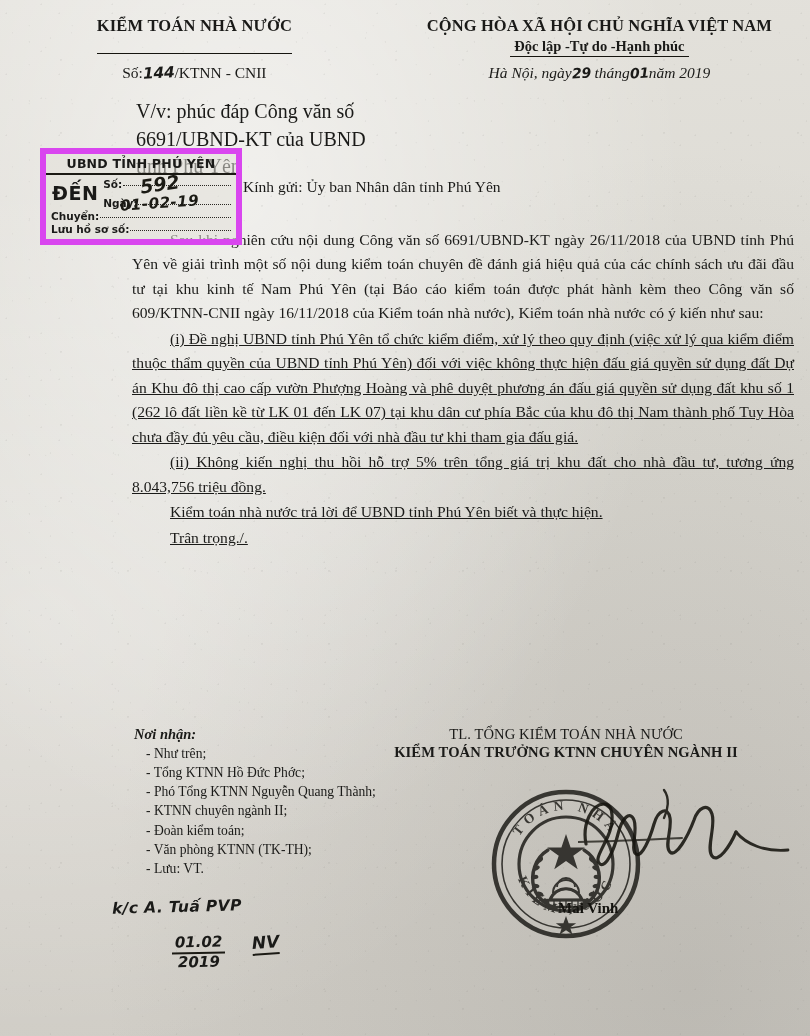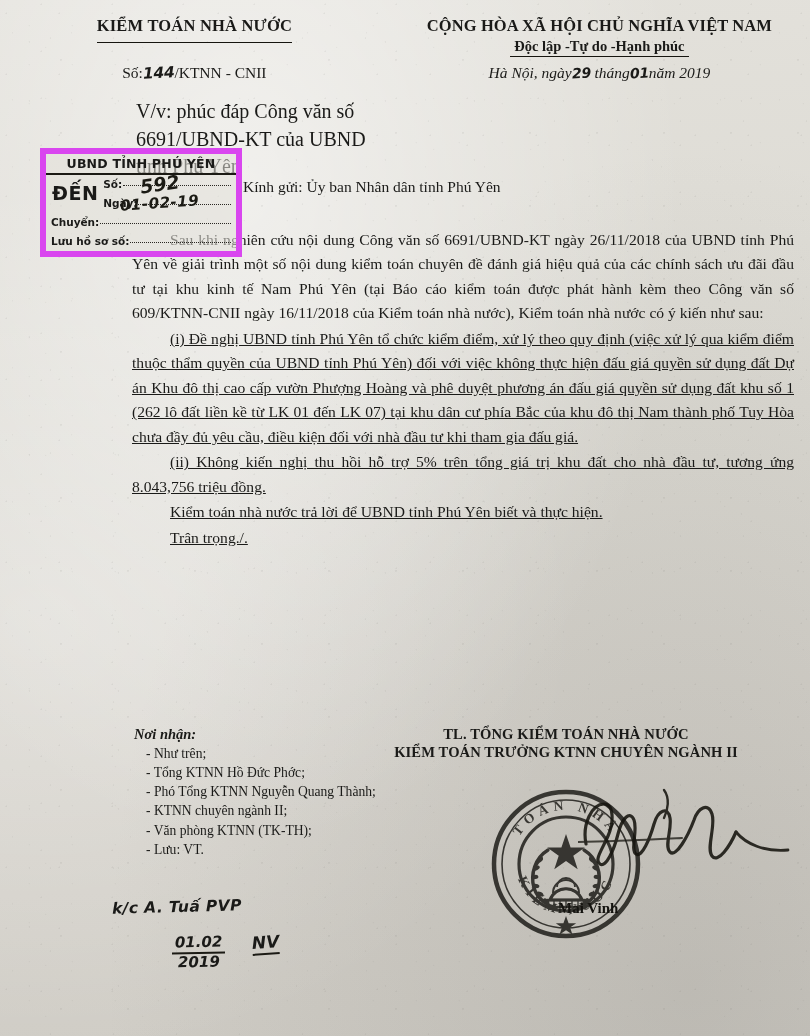--- a/index.html
+++ b/index.html
@@ -46,21 +46,21 @@
   .layer { position: absolute; z-index: 3; }
 
   
   #header { left: 0; top: 16px; width: 810px; display: flex; z-index: 4; }
   .hdr-left { width: 48%; text-align: center; }
   .hdr-right { width: 52%; text-align: center; }
   .org-name {
     font-size: 16.5px; font-weight: 700; letter-spacing: .2px;
     text-transform: uppercase; white-space: nowrap;
   }
-  .org-name .ul { border-bottom: 1.6px solid #16150f; padding-bottom: 7px; }
+  .org-name .ul { border-bottom: 1.6px solid #16150f; padding-bottom: 18px; }
   .nation {
     font-size: 16.5px; font-weight: 700; letter-spacing: .1px;
     text-transform: uppercase; white-space: nowrap;
   }
   .motto {
     font-size: 14.5px; font-weight: 700; margin-top: 2px;
     display: inline-block; border-bottom: 1.6px solid #16150f;
     padding: 0 4px 1px 4px; white-space: nowrap;
   }
   #docnum-row { left: 0; top: 64px; width: 810px; display: flex; z-index: 4; }
@@ -94,21 +94,21 @@
   .stamp-main { display: flex; align-items: flex-start; }
   .stamp-den {
     font-size: 19px; font-weight: 700; letter-spacing: .5px;
     padding: 5px 5px 0 1px;
   }
   .stamp-fields { flex: 1; padding-top: 1px; }
   .stamp-line { font-size: 10.5px; font-weight: 700; display: flex; align-items: baseline; white-space: nowrap; }
   .stamp-line .lab { }
   .stamp-line .dots { flex: 1; border-bottom: 1.5px dotted #2a2823; margin-left: 1px; position: relative; top: -2px; }
   .stamp-row2 { margin-top: 7px; }
-  .stamp-row3 { margin-top: 7px; }
+  .stamp-row3 { margin-top: 1px; }
   .stamp-hw {
     position: absolute;
     font-family: "DejaVu Sans", sans-serif;
     font-weight: 700; font-style: italic; color: #1b1a14;
   }
   #stamp-hw-so { left: 94px; top: -2px; font-size: 19px; transform: rotate(-8deg); }
   #stamp-hw-date { left: 74px; top: 19px; font-size: 15px; transform: rotate(-4deg); letter-spacing: .5px; }
 
   
   #kinh-gui { left: 243px; top: 178px; font-size: 15.5px; z-index: 4; white-space: nowrap; }
@@ -125,21 +125,21 @@
   }
   #body p + p { margin-top: 1px; text-decoration: underline; }
 
   
   #footer { left: 0; top: 726px; width: 810px; display: flex; z-index: 4; }
   #noi-nhan { width: 330px; padding-left: 134px; box-sizing: border-box; }
   .nn-title { font-size: 14.5px; font-style: italic; font-weight: 700; margin-bottom: 1px; }
   .nn-list { margin: 0; padding: 0 0 0 12px; list-style: none; }
   .nn-list li { font-size: 13.6px; line-height: 1.41; white-space: nowrap; }
   #sign-block { flex: 1; text-align: center; padding-right: 8px; }
-  .sign-l1 { font-size: 14.6px; font-weight: 700; text-transform: uppercase; letter-spacing: .1px; white-space: nowrap; }
+  .sign-l1 { font-size: 14.6px; font-weight: 400; text-transform: uppercase; letter-spacing: .1px; white-space: nowrap; }
   .sign-l2 { font-size: 14.6px; font-weight: 700; text-transform: uppercase; letter-spacing: .1px; white-space: nowrap; margin-top: 1px; }
 
   
   #seal {
     left: 490px; top: 788px; width: 152px; height: 152px; z-index: 7;
     opacity: .82;
   }
   #seal svg { display: block; }
 
   
@@ -247,20 +247,21 @@
   </div>
 
   <div id="footer" class="layer">
     <div id="noi-nhan">
       <div class="nn-title">Nơi nhận:</div>
       <ul class="nn-list">
         <li>- Như trên;</li>
         <li>- Tổng KTNN Hồ Đức Phớc;</li>
         <li>- Phó Tổng KTNN Nguyễn Quang Thành;</li>
         <li>- KTNN chuyên ngành II;</li>
+        <li>- Đoàn kiểm toán;</li>
         <li>- Văn phòng KTNN (TK-TH);</li>
         <li>- Lưu: VT.</li>
       </ul>
     </div>
     <div id="sign-block">
       <div class="sign-l1">TL. TỔNG KIỂM TOÁN NHÀ NƯỚC</div>
       <div class="sign-l2">KIỂM TOÁN TRƯỞNG KTNN CHUYÊN NGÀNH II</div>
     </div>
   </div>
 

